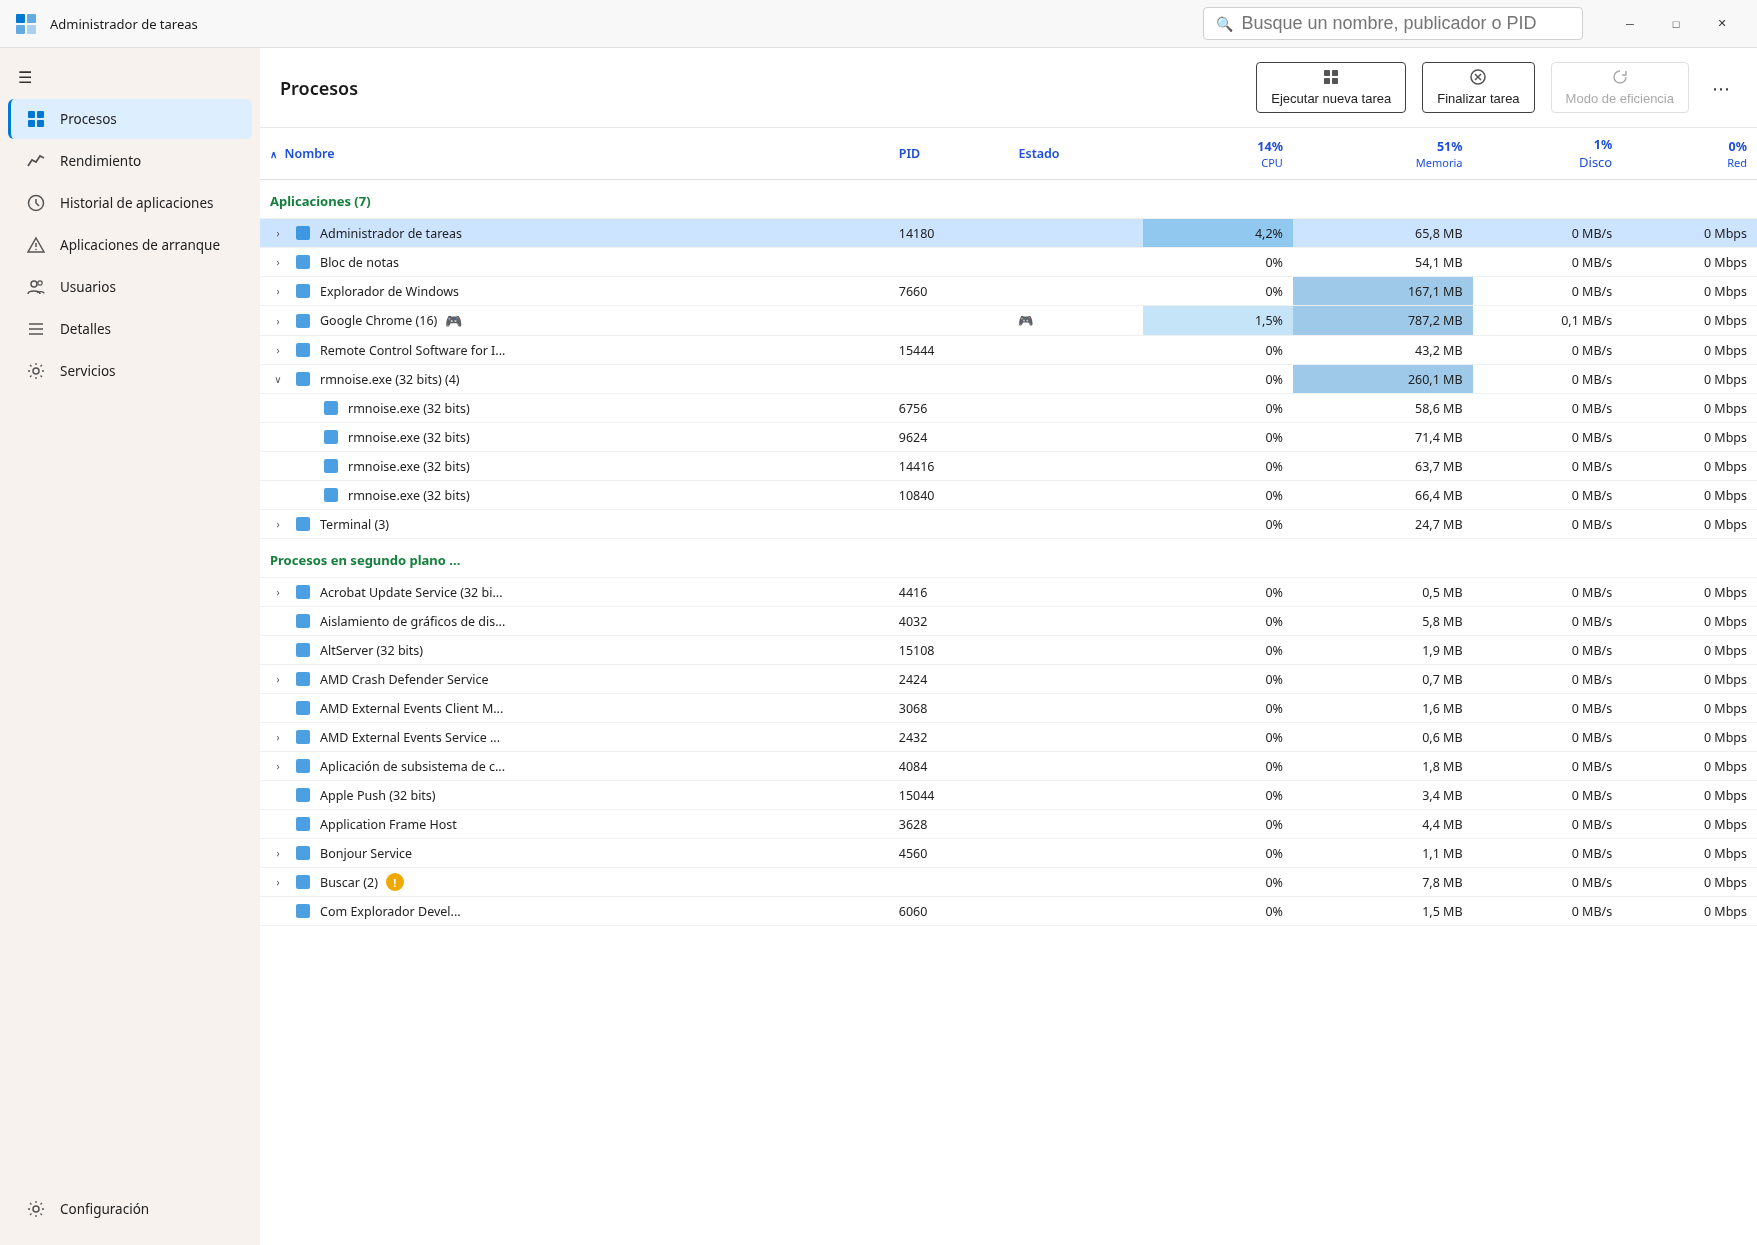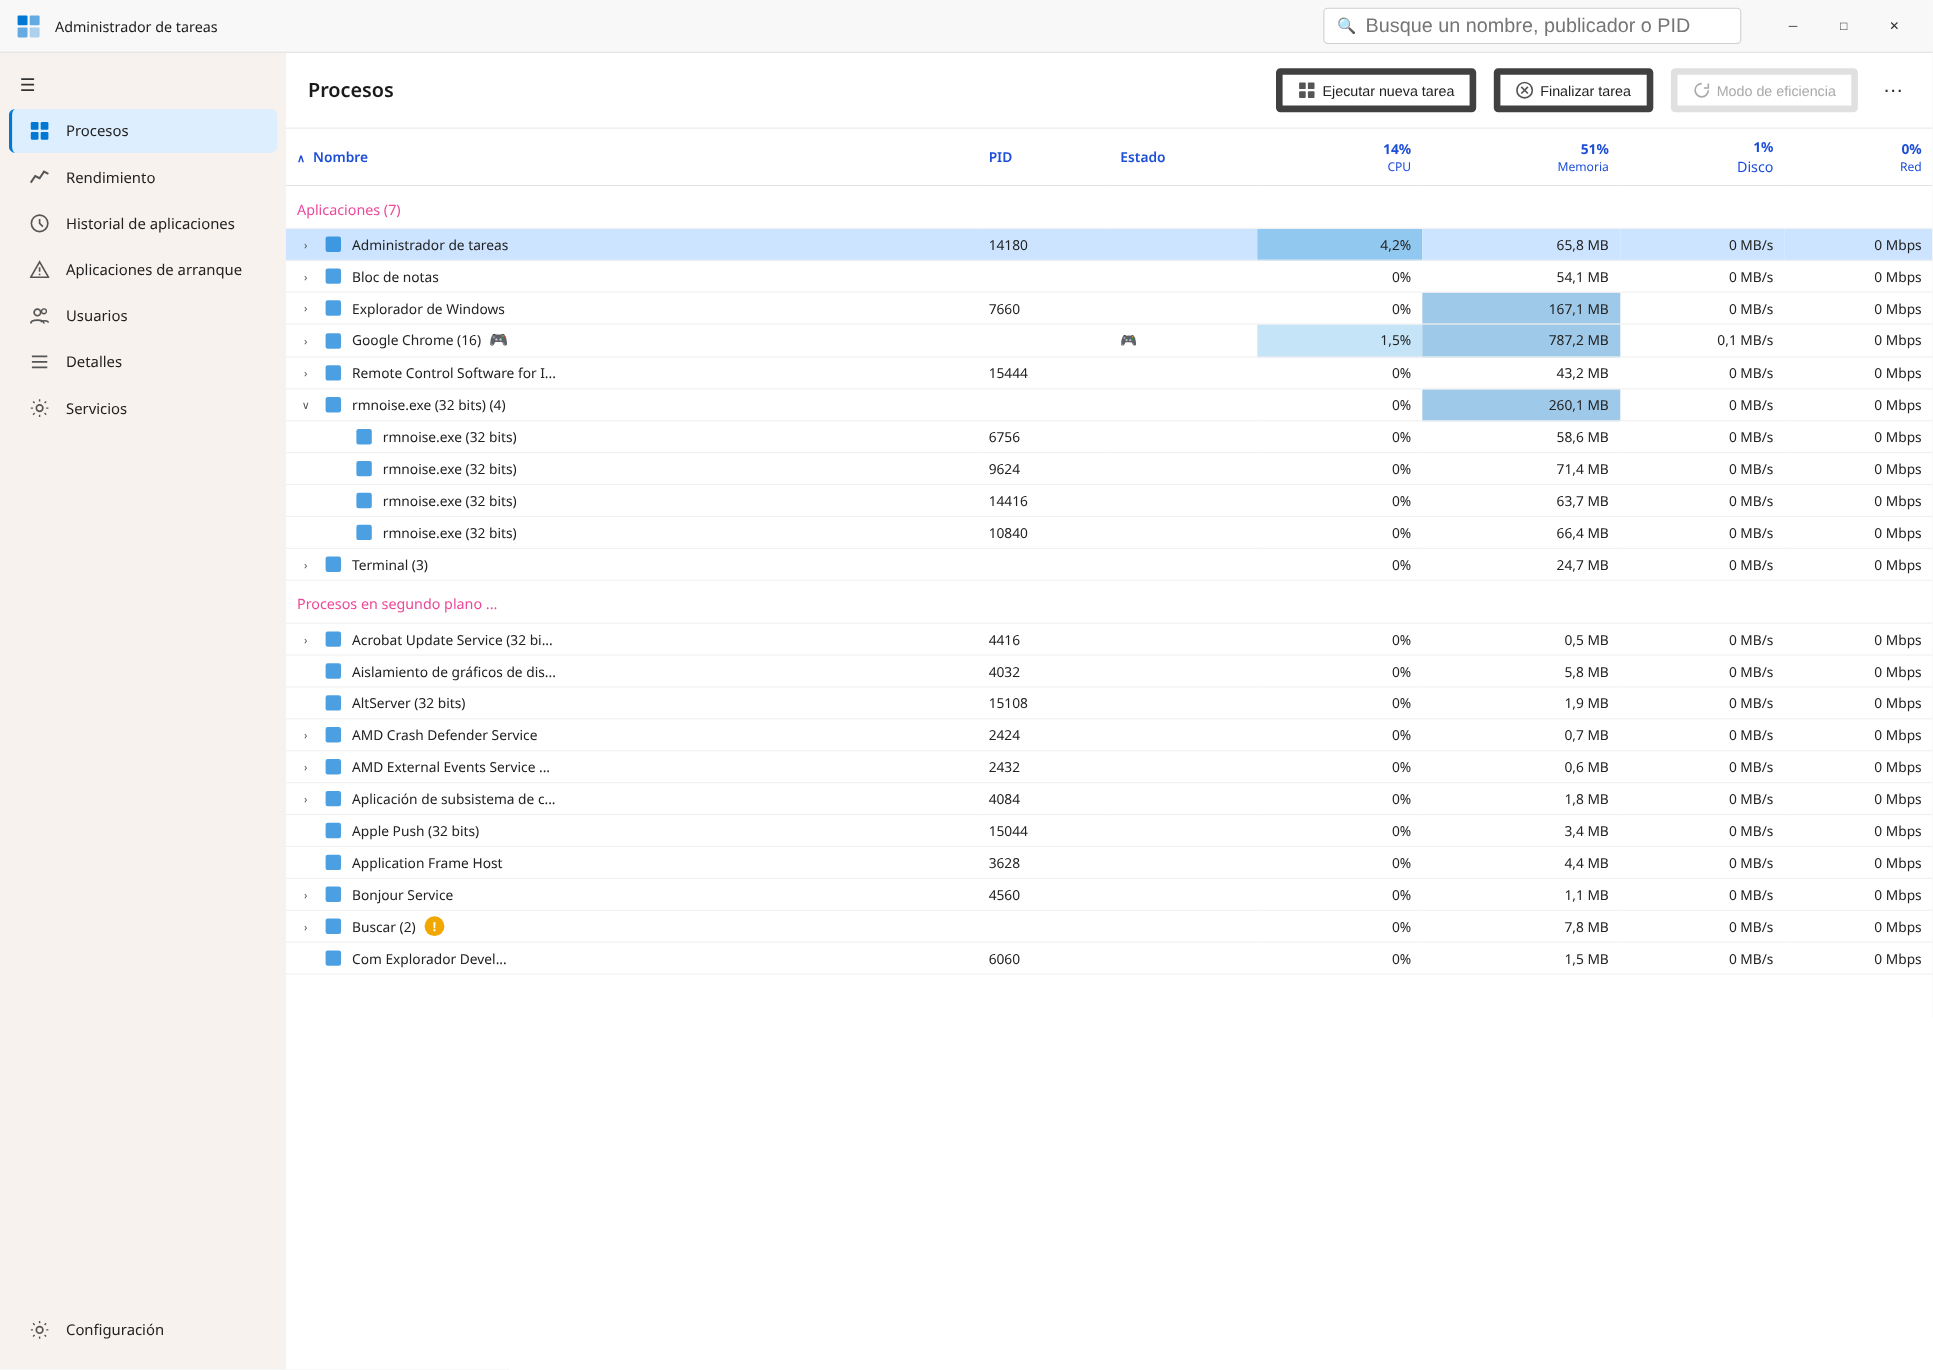--- a/index.html
+++ b/index.html
@@ -149,26 +149,27 @@
       font-size: 18px;
       font-weight: 600;
       color: #1a1a1a;
       flex: 1;
     }
     .header-btn {
       display: flex;
       align-items: center;
       gap: 6px;
       padding: 6px 14px;
-      border: 6px solid #404040;
+      border: 1px solid #404040;
       border-radius: 4px;
       cursor: pointer;
       background: transparent;
       font-size: 13px;
       color: #222;
+      flex-direction: column;
     }
     .header-btn.disabled { color: #aaa; border-color: #e0e0e0; cursor: default; }
     .header-more {
       width: 32px;
       height: 32px;
       display: flex;
       align-items: center;
       justify-content: center;
       border-radius: 4px;
       cursor: pointer;
@@ -221,26 +222,26 @@
     td {
       padding: 5px 10px;
       font-size: 12.5px;
       color: #222;
       border-bottom: 1px solid #f0f0f0;
     }
     td.right { text-align: right; }
     tr.selected td { background: #cce4ff; }
 
     .section-header td {
-      font-weight: 400;
+      font-weight: 700;
       font-size: 13px;
       padding-top: 12px;
       padding-bottom: 8px;
       background: #fff;
-      color: #ec4899;
+      color: #15803d;
     }
 
     .process-name {
       display: flex;
       align-items: center;
       gap: 8px;
     }
     .expand-btn {
       width: 16px;
       height: 16px;
@@ -761,20 +762,40 @@
       <td>2424</td>
       <td></td>
       <td class="right ">0%</td>
       <td class="right ">0,7 MB</td>
       <td class="right">0 MB/s</td>
       <td class="right">0 Mbps</td>
     </tr>
             <tr>
       <td>
         <div class="process-name">
+          <span class="expand-placeholder"></span>
+          <span class="proc-icon">
+                    <svg width="16" height="16" viewBox="0 0 16 16">
+                      <rect x="1" y="1" width="14" height="14" rx="2" fill="#0078d4" opacity="0.7"></rect>
+                    </svg>
+                  </span>
+          <span>AMD External Events Client M...</span>
+
+        </div>
+      </td>
+      <td>3068</td>
+      <td></td>
+      <td class="right ">0%</td>
+      <td class="right ">1,6 MB</td>
+      <td class="right">0 MB/s</td>
+      <td class="right">0 Mbps</td>
+    </tr>
+            <tr>
+      <td>
+        <div class="process-name">
           <span class="expand-btn">›</span>
           <span class="proc-icon">
                     <svg width="16" height="16" viewBox="0 0 16 16">
                       <rect x="1" y="1" width="14" height="14" rx="2" fill="#0078d4" opacity="0.7"></rect>
                     </svg>
                   </span>
           <span>AMD External Events Service ...</span>
 
         </div>
       </td>

